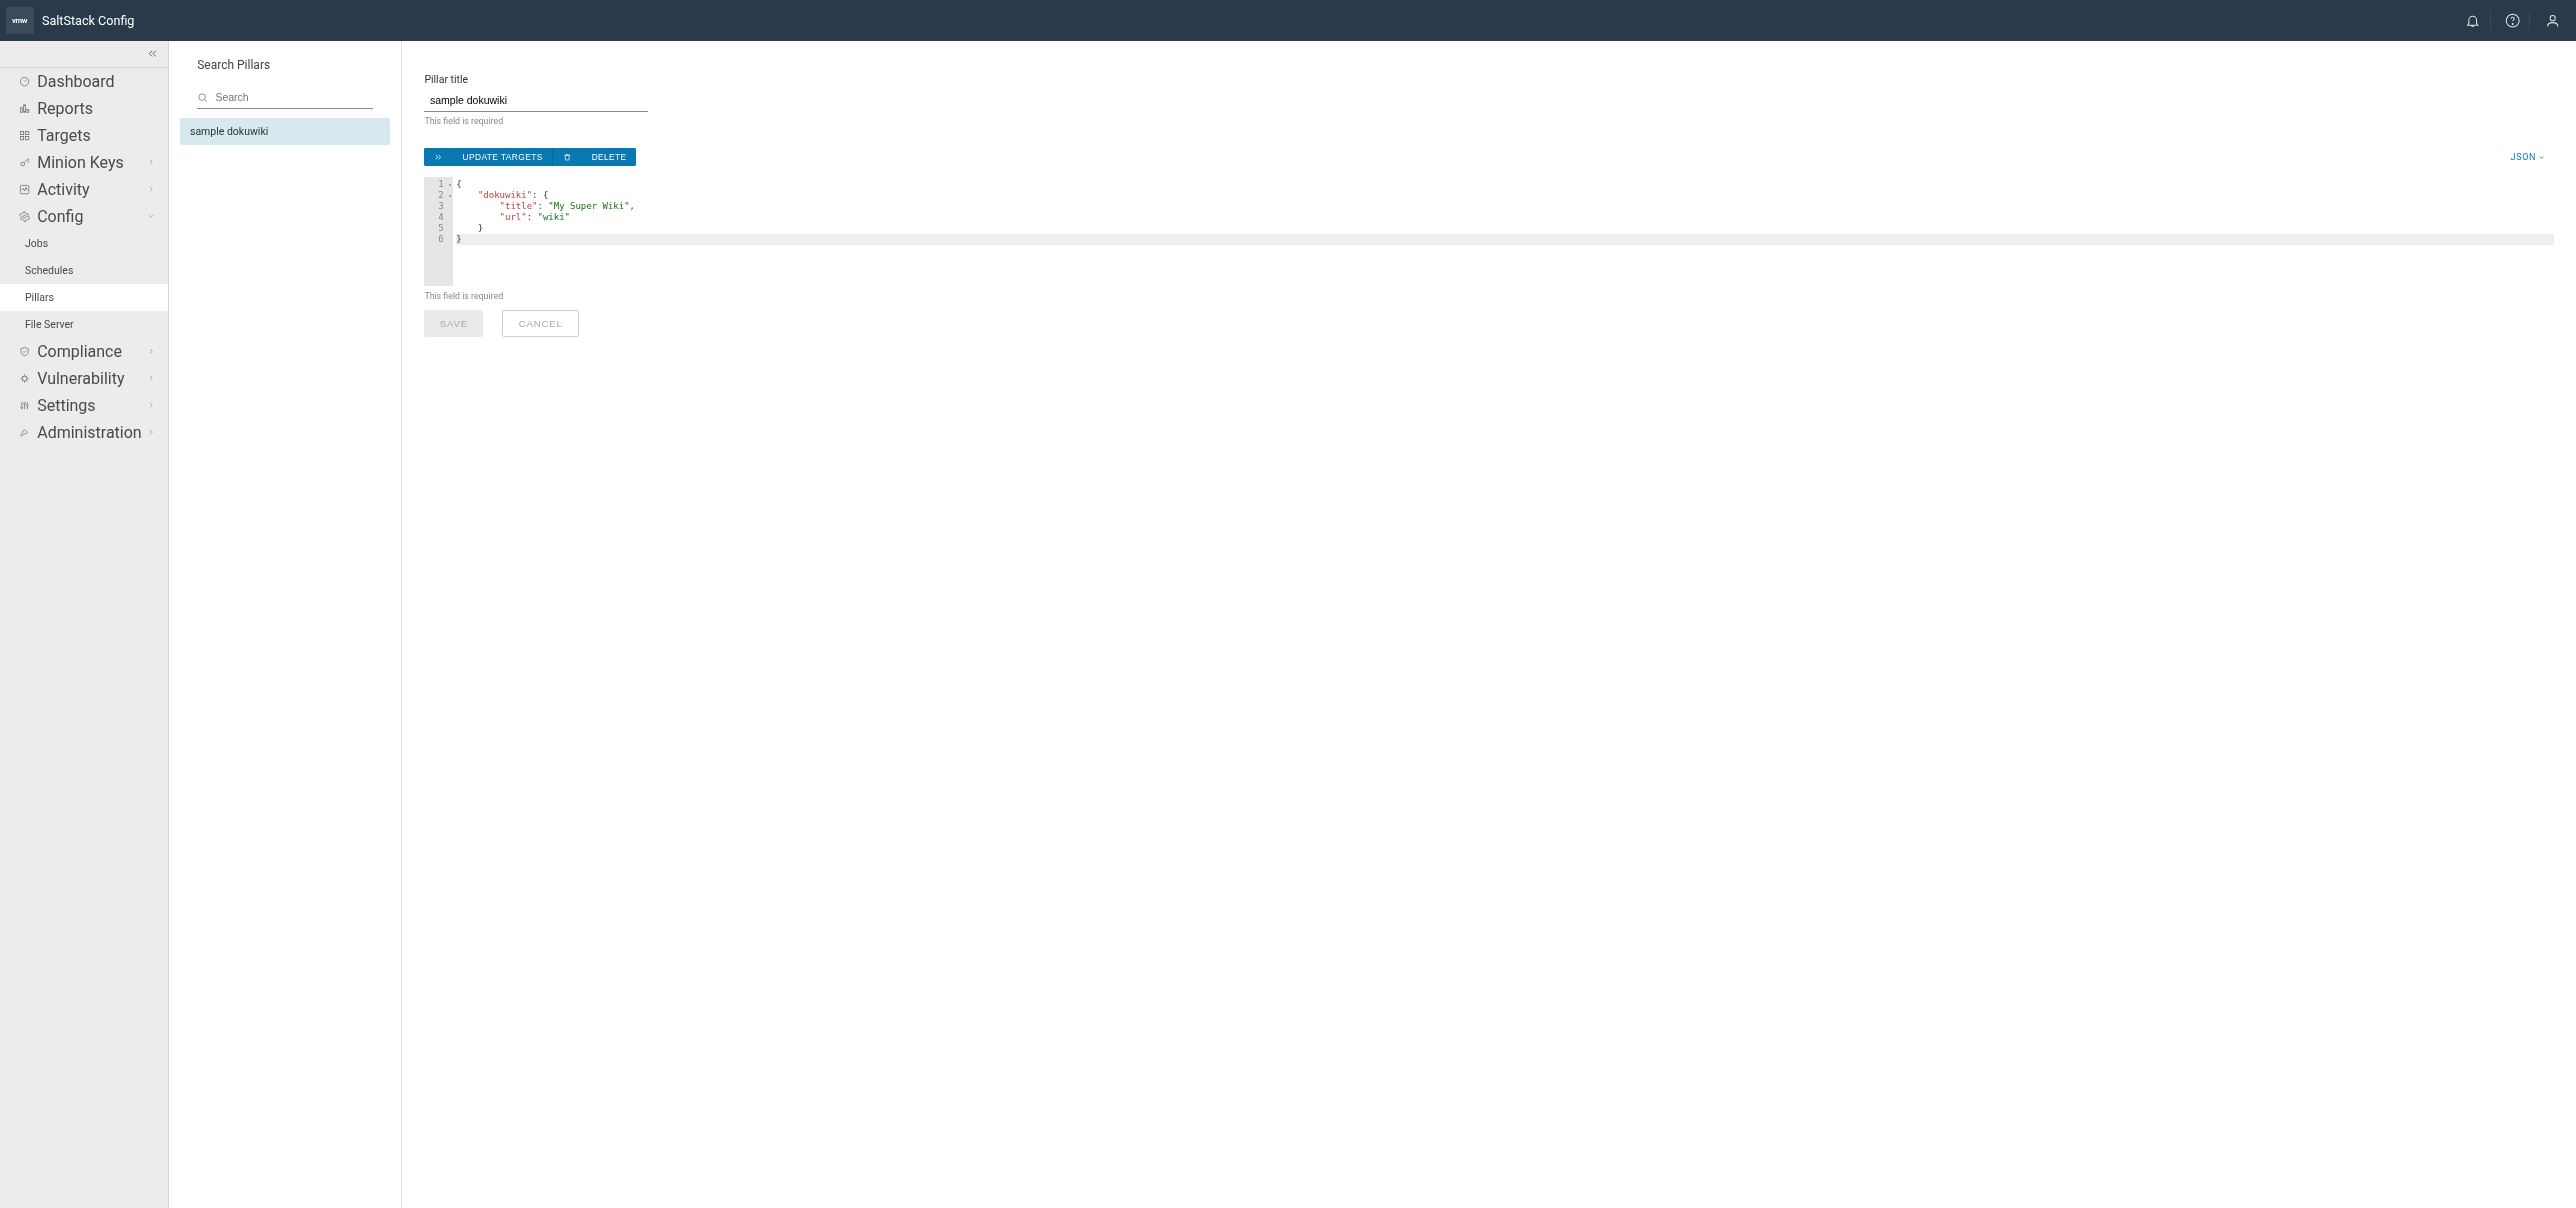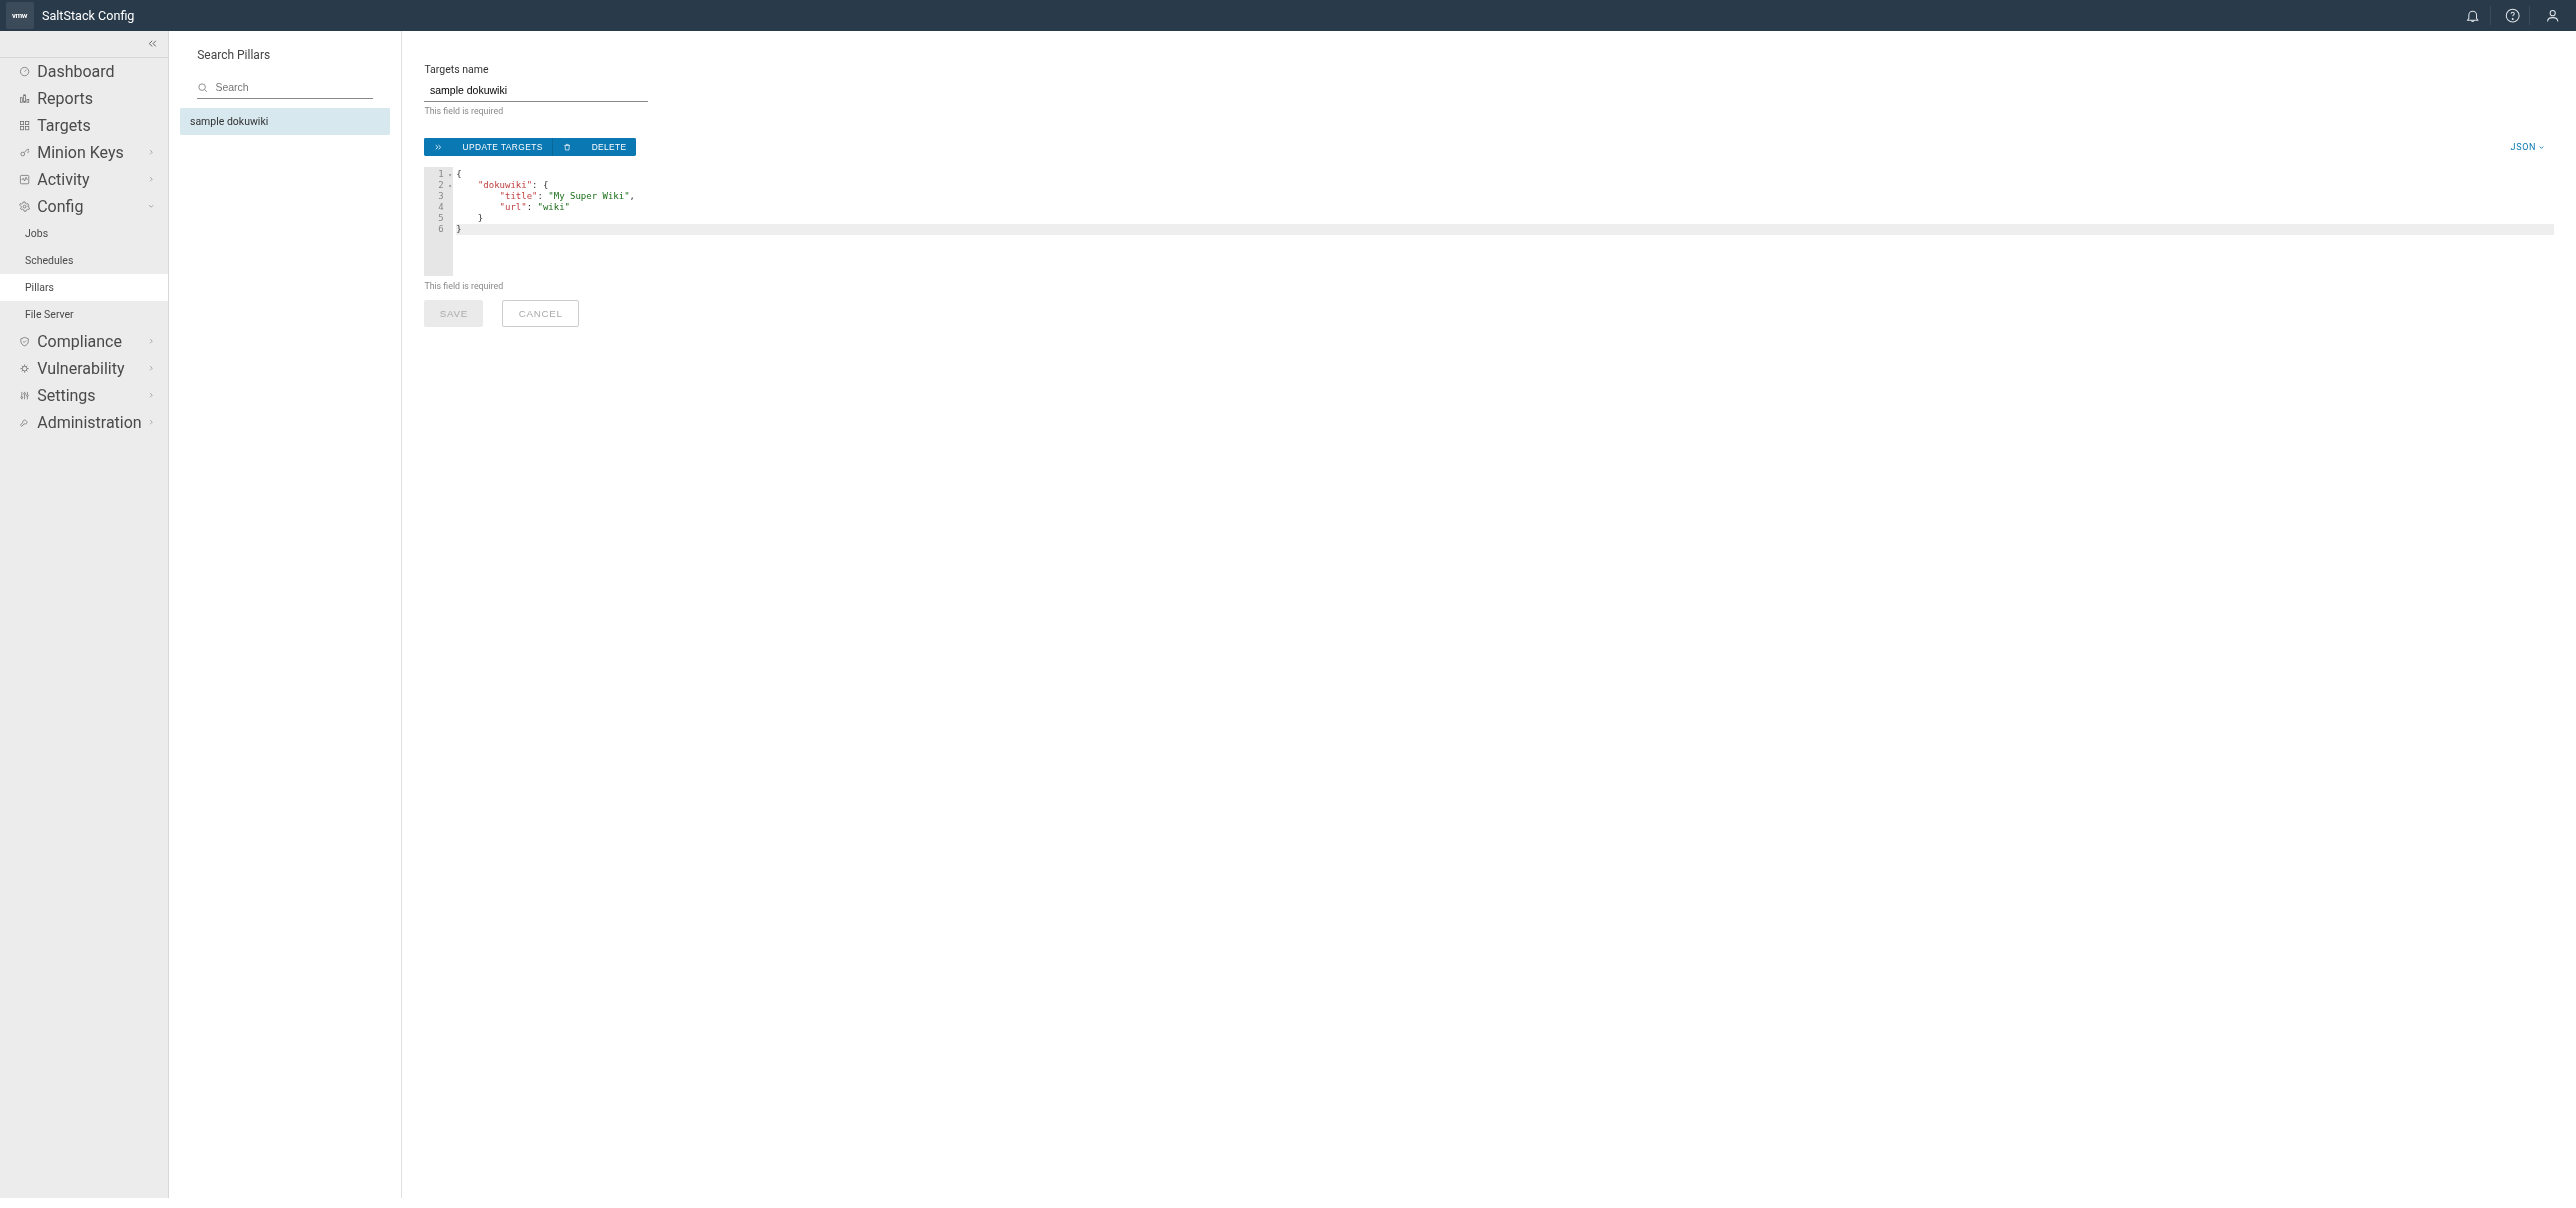--- a/index.html
+++ b/index.html
@@ -4,21 +4,21 @@
 <style>
   * { box-sizing: border-box; margin: 0; padding: 0; }
   html, body {
     height: 100%;
     font-family: -apple-system, BlinkMacSystemFont, "Segoe UI", Roboto, Helvetica, Arial, sans-serif;
     font-size: 9.8px;
     color: #333;
     background: #fff;
   }
   .header {
-    height: 31px;
+    height: 41px;
     background: #293a4b;
     display: flex;
     align-items: center;
     padding: 0 11.2px 0 5.6px;
     color: #fff;
   }
   .logo-box {
     width: 28px;
     height: 27px;
     background: #3c4b5a;
@@ -472,21 +472,21 @@
             <circle cx="11" cy="11" r="7"></circle>
             <path d="M21 21l-5-5"></path>
           </svg>
       </span>
       <input type="text" placeholder="Search" style="">
     </div>
     <div class="pillar-item">sample dokuwiki</div>
   </div>
 
   <div class="main">
-    <div class="field-label">Targets name</div>
+    <div class="field-label">Pillar title</div>
     <input class="name-input" type="text" value="sample dokuwiki" style="">
     <div class="hint">This field is required</div>
 
     <div class="btn-row">
       <div class="btn-group">
         <button class="btn">
           <span>
             <svg width="8.4" height="8.4" viewBox="0 0 24 24" fill="none" stroke="currentColor" stroke-width="2.5">
                 <path d="M5 6l6 6-6 6"></path>
                 <path d="M13 6l6 6-6 6"></path>

